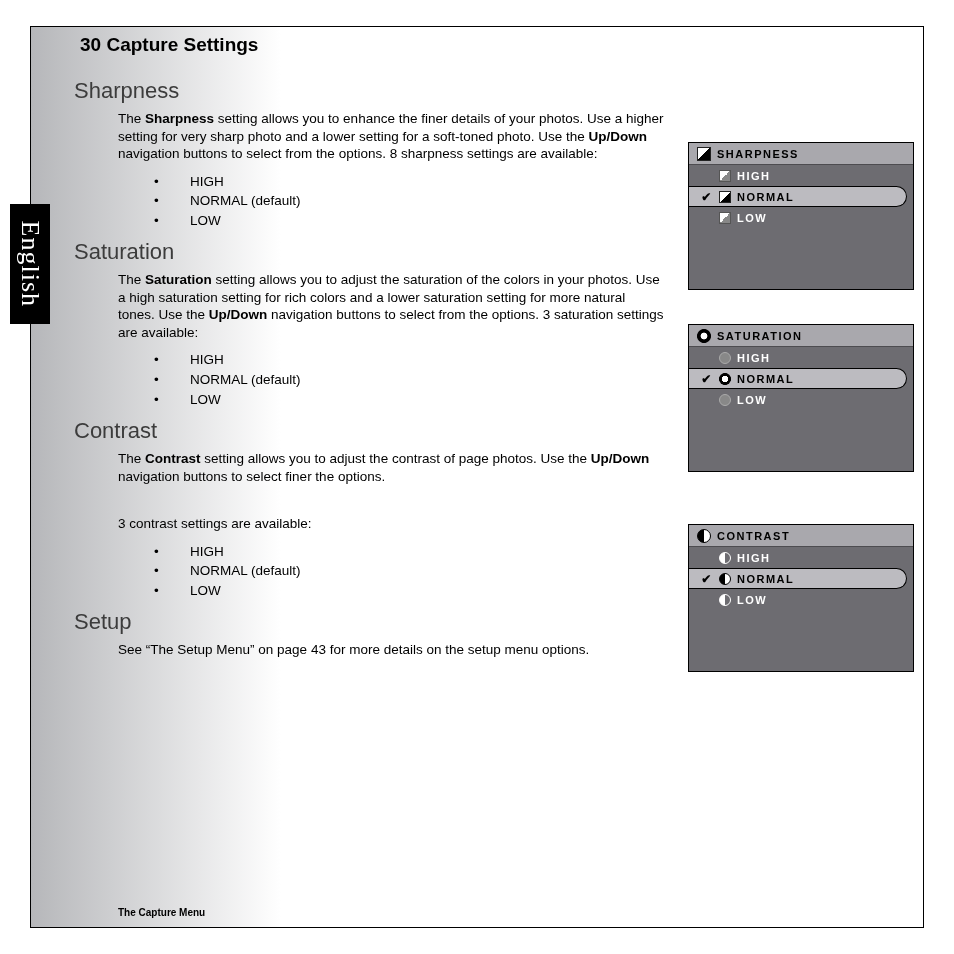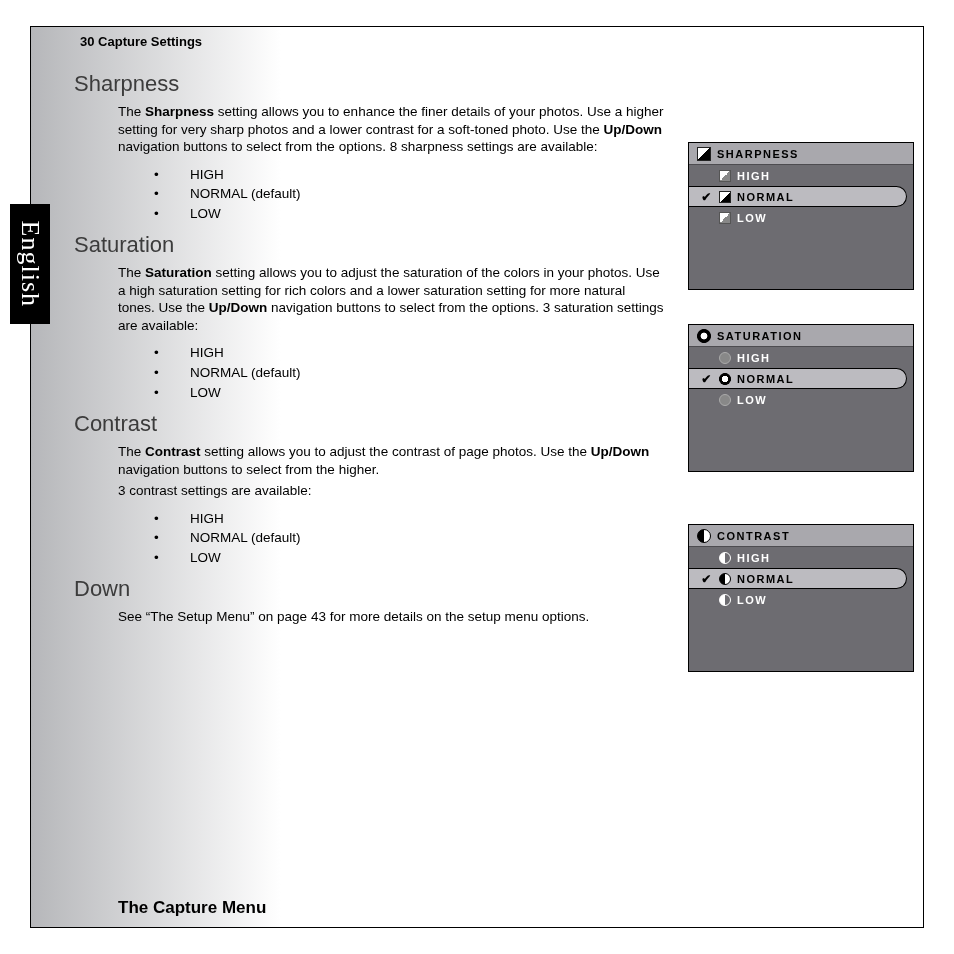--- a/index.html
+++ b/index.html
@@ -15,21 +15,21 @@
     left: 30px; right: 30px; top: 26px; bottom: 26px;
     border: 1px solid #000;
     background: linear-gradient(to right, #b6b7ba 0%, #ffffff 28%, #ffffff 100%);
     pointer-events: none;
   }
   .content {
     position: absolute;
     left: 70px; right: 40px; top: 34px; bottom: 36px;
   }
   .running-head {
-    font-size: 13px; font-weight: bold; color: #000;
+    font-size: 19px; font-weight: bold; color: #000;
     margin-bottom: 22px;
     padding-left: 10px;
   }
   .lang-tab {
     position: absolute;
     left: -60px;
     top: 170px;
     width: 40px;
     height: 120px;
     background: #000;
@@ -65,21 +65,21 @@
     list-style: none;
     margin-top: 10px;
     padding-left: 32px;
     font-size: 13.5px;
   }
   ul.opts li { margin-bottom: 2px; }
   ul.opts li::before { content: "\2022"; display: inline-block; width: 36px; text-align: left; padding-left: 4px; }
   .footer-label {
     position: absolute;
     left: 48px; bottom: 0;
-    font-size: 17px; font-weight: bold;
+    font-size: 10px; font-weight: bold;
   }
 
   
   .menu-box {
     position: absolute;
     right: 0;
     width: 226px;
     height: 148px;
     border: 1px solid #000;
     background: #6d6c71;
@@ -169,50 +169,50 @@
 
   <div class="content">
     <div class="running-head">30  Capture Settings</div>
 
     <div class="lang-tab">
       <span>English</span>
     </div>
 
     <div class="section-title">Sharpness</div>
     <div class="section-body">
-      <span>The </span><b>Sharpness</b><span> setting allows you to enhance the finer details of your photos. Use a higher setting for very sharp photos and a lower contrast for a soft-toned photo. Use the </span><b>Up/Down</b><span> navigation buttons to select from the options. 8 sharpness settings are available:</span>
+      <span>The </span><b>Sharpness</b><span> setting allows you to enhance the finer details of your photos. Use a higher setting for very sharp photo and a lower setting for a soft-toned photo. Use the </span><b>Up/Down</b><span> navigation buttons to select from the options. 8 sharpness settings are available:</span>
       <ul class="opts">
         <li>HIGH</li>
         <li>NORMAL (default)</li>
         <li>LOW</li>
       </ul>
     </div>
 
     <div class="section-title">Saturation</div>
     <div class="section-body">
       <span>The </span><b>Saturation</b><span> setting allows you to adjust the saturation of the colors in your photos. Use a high saturation setting for rich colors and a lower saturation setting for more natural tones. Use the </span><b>Up/Down</b><span> navigation buttons to select from the options. 3 saturation settings are available:</span>
       <ul class="opts">
         <li>HIGH</li>
         <li>NORMAL (default)</li>
         <li>LOW</li>
       </ul>
     </div>
 
     <div class="section-title">Contrast</div>
     <div class="section-body">
-      <span>The </span><b>Contrast</b><span> setting allows you to adjust the contrast of page photos. Use the </span><b>Up/Down</b><span> navigation buttons to select from the higher.</span>
-      <p style="margin-top:4px">3 contrast settings are available:</p>
+      <span>The </span><b>Contrast</b><span> setting allows you to adjust the contrast of page photos. Use the </span><b>Up/Down</b><span> navigation buttons to select finer the options.</span>
+      <p style="margin-top:30px">3 contrast settings are available:</p>
       <ul class="opts">
         <li>HIGH</li>
         <li>NORMAL (default)</li>
         <li>LOW</li>
       </ul>
     </div>
 
-    <div class="section-title">Down</div>
+    <div class="section-title">Setup</div>
     <div class="section-body noscreen">
       <span>See “The Setup Menu” on page 43 for more details on the setup menu options.</span>
     </div>
 
     <div class="footer-label">The Capture Menu</div>
 
     <div class="menu-box" style="top:108px">
       <div class="menu-header">
         <span class="ic-sharp-box"></span>
         <span>SHARPNESS</span>

